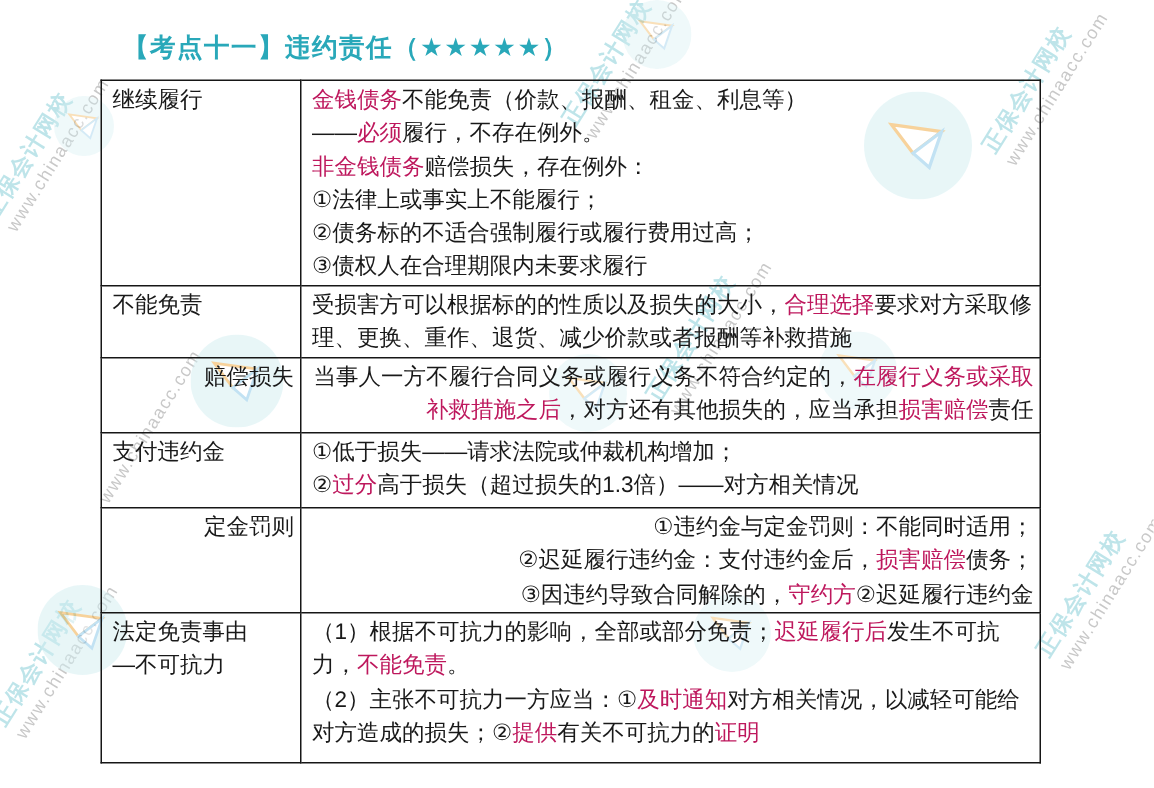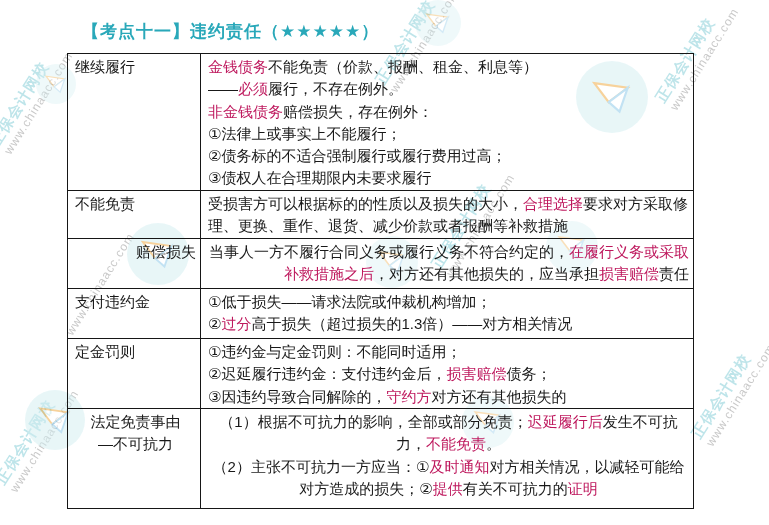--- a/index.html
+++ b/index.html
@@ -28,22 +28,22 @@
   table.notes td{
     border:1.7px solid #161616;vertical-align:top;
     padding:2px 4px 0 7px;font-size:15px;line-height:22.3px;color:#191919;
     overflow:hidden;
   }
   td.term{width:133px;}
   tr:nth-child(1) td{height:134px;}
   tr:nth-child(2) td{height:45px;}
   tr:nth-child(3) td{height:47px;text-align:right;}
   tr:nth-child(4) td{height:47px;}
-  tr:nth-child(5) td{height:67px;}
-  tr:nth-child(6) td{height:97px;text-align:center;}
+  tr:nth-child(5) td{height:67px;text-align:right;}
+  tr:nth-child(6) td{height:97px;}
   .hl{color:#be185d;font-weight:normal;}
   .line{min-height:22.3px;}
 </style>
 </head>
 <body>
 
 <div class="wm-layer">
 
   <div class="wm" style="left:652px;top:96px;">
     <span class="brand">正保会计网校</span>
@@ -193,21 +193,21 @@
           <div class="line"><span>②</span><span class="hl">过分</span><span>高于损失（超过损失的1.3倍）——对方相关情况</span></div>
         </td>
       </tr>
       <tr>
         <td class="term">
           <div class="line">定金罚则</div>
         </td>
         <td>
           <div class="line"><span>①违约金与定金罚则：不能同时适用；</span></div>
           <div class="line"><span>②迟延履行违约金：支付违约金后，</span><span class="hl">损害赔偿</span><span>债务；</span></div>
-          <div class="line"><span>③因违约导致合同解除的，</span><span class="hl">守约方</span><span>对方还有其他损失的</span></div>
+          <div class="line"><span>③因违约导致合同解除的，</span><span class="hl">守约方</span><span>②迟延履行违约金</span></div>
         </td>
       </tr>
       <tr>
         <td class="term">
           <div class="line">法定免责事由</div>
           <div class="line">—不可抗力</div>
         </td>
         <td>
           <div class="line"><span>（1）根据不可抗力的影响，全部或部分免责；</span><span class="hl">迟延履行后</span><span>发生不可抗</span><span>力，</span><span class="hl">不能免责</span><span>。</span></div>
           <div class="line"><span>（2）主张不可抗力一方应当：①</span><span class="hl">及时通知</span><span>对方相关情况，以减轻可能给对方造成的损失；②</span><span class="hl">提供</span><span>有关不可抗力的</span><span class="hl">证明</span></div>

